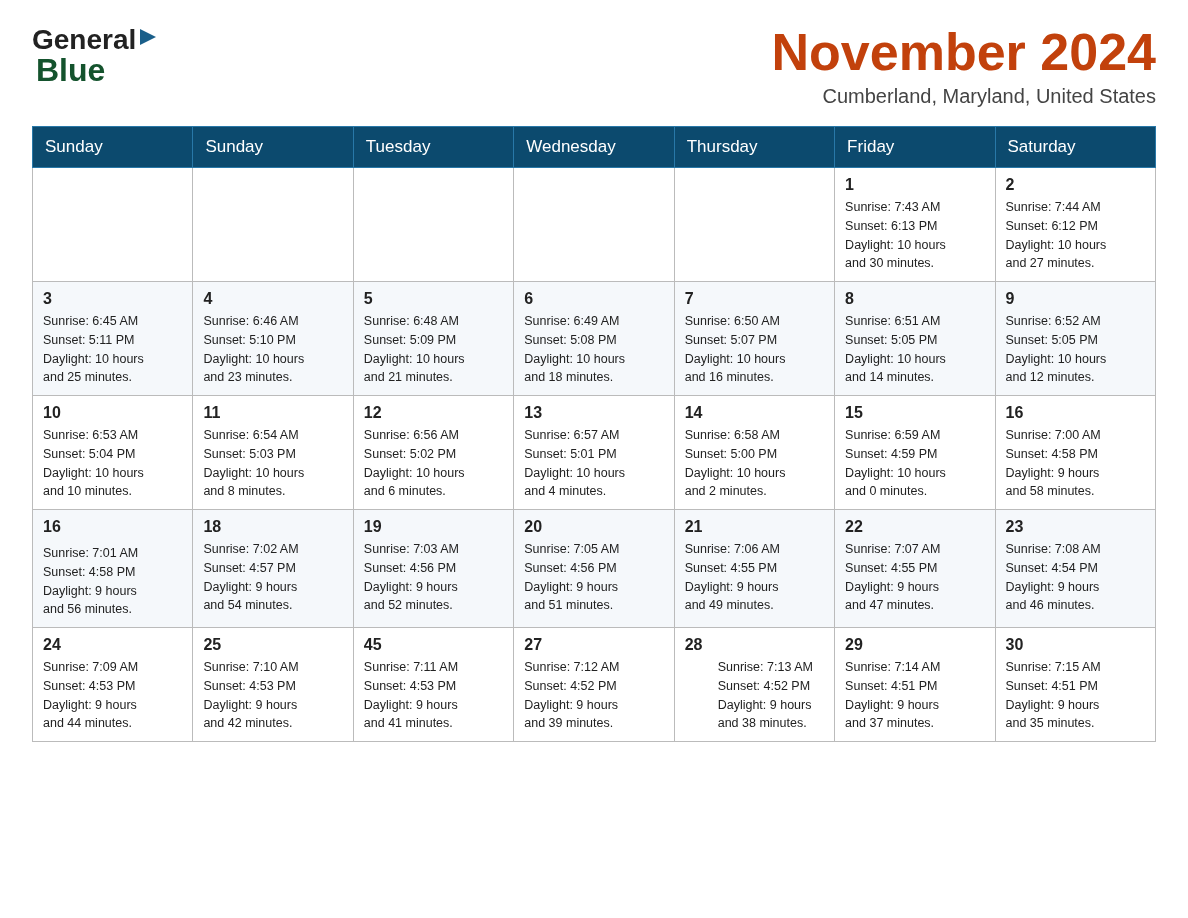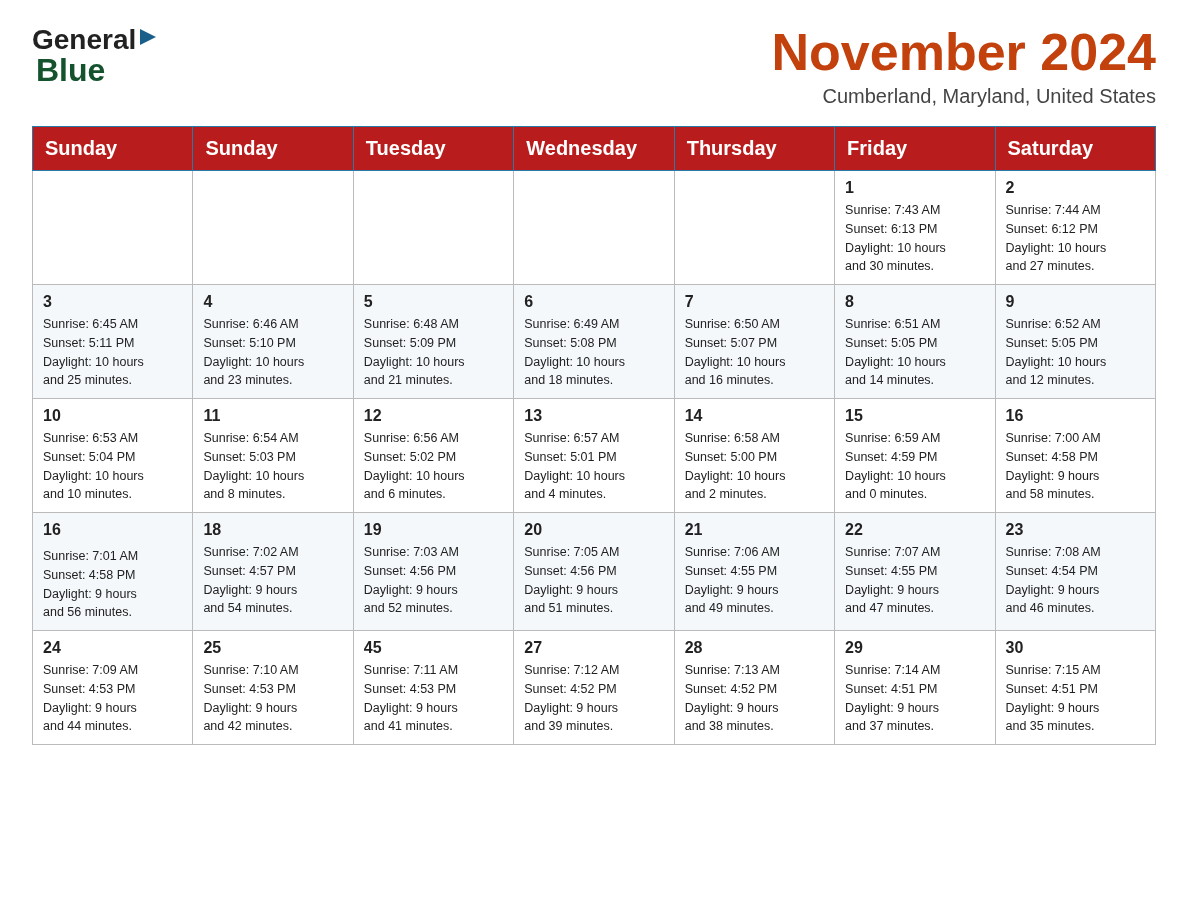--- a/index.html
+++ b/index.html
@@ -34,24 +34,24 @@
       font-size: 20px;
       color: #444;
       margin-top: 4px;
     }
     .calendar-table {
       width: 100%;
       border-collapse: collapse;
       border: 1px solid #aaa;
     }
     .calendar-table th {
-      background-color: #b91c1c;
+      background-color: #0c4a6e;
       color: #fff;
-      font-size: 20px;
-      font-weight: bold;
+      font-size: 17px;
+      font-weight: normal;
       padding: 10px 12px;
       text-align: left;
       border: 1px solid #2878a8;
     }
     .calendar-table td {
       border: 1px solid #bbb;
       vertical-align: top;
       padding: 8px 10px;
       min-height: 90px;
       width: 14.28%;
@@ -320,21 +320,21 @@
         </td>
         <td>
           <span class="day-number">27</span>
           <div class="day-info" style="white-space: pre-line;">Sunrise: 7:12 AM
 Sunset: 4:52 PM
 Daylight: 9 hours
 and 39 minutes.</div>
         </td>
         <td>
           <span class="day-number">28</span>
-          <div class="day-info" style="white-space: pre-line;">Sunrise: 7:13 AM
+          <div class="day-info" style="white-space: pre-line; margin-left: 33px;">Sunrise: 7:13 AM
 Sunset: 4:52 PM
 Daylight: 9 hours
 and 38 minutes.</div>
         </td>
         <td>
           <span class="day-number">29</span>
           <div class="day-info" style="white-space: pre-line;">Sunrise: 7:14 AM
 Sunset: 4:51 PM
 Daylight: 9 hours
 and 37 minutes.</div>

